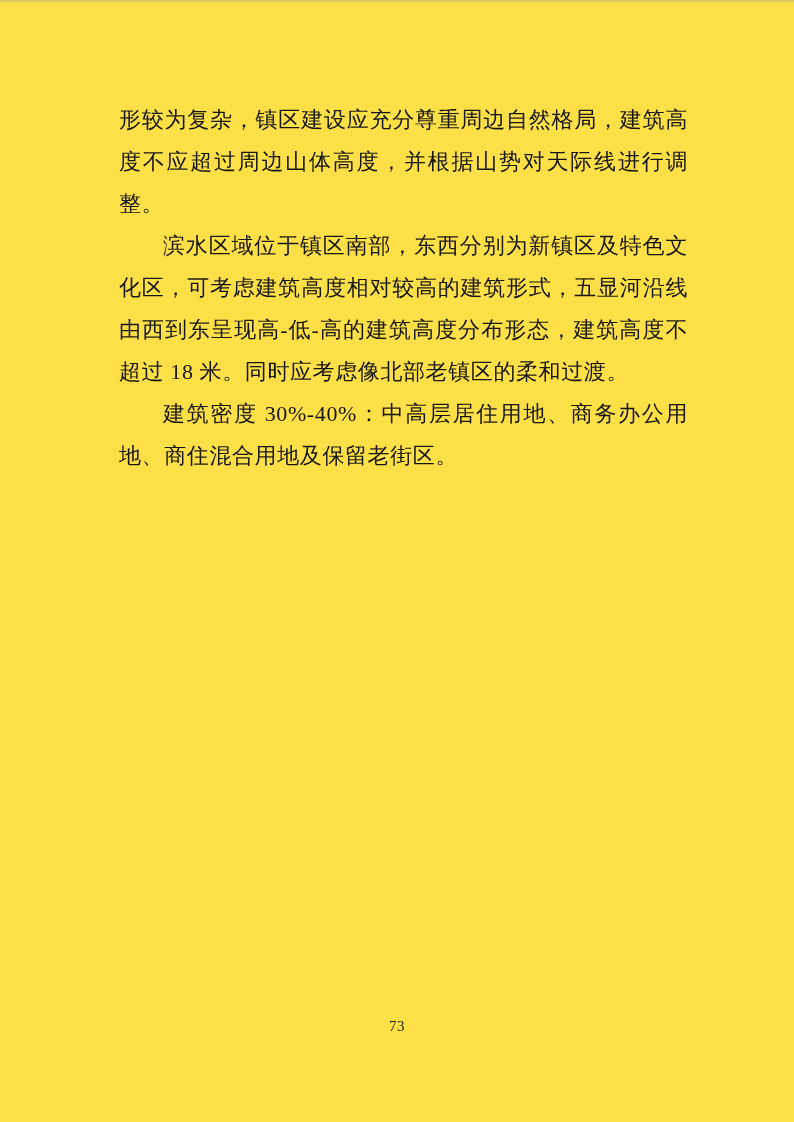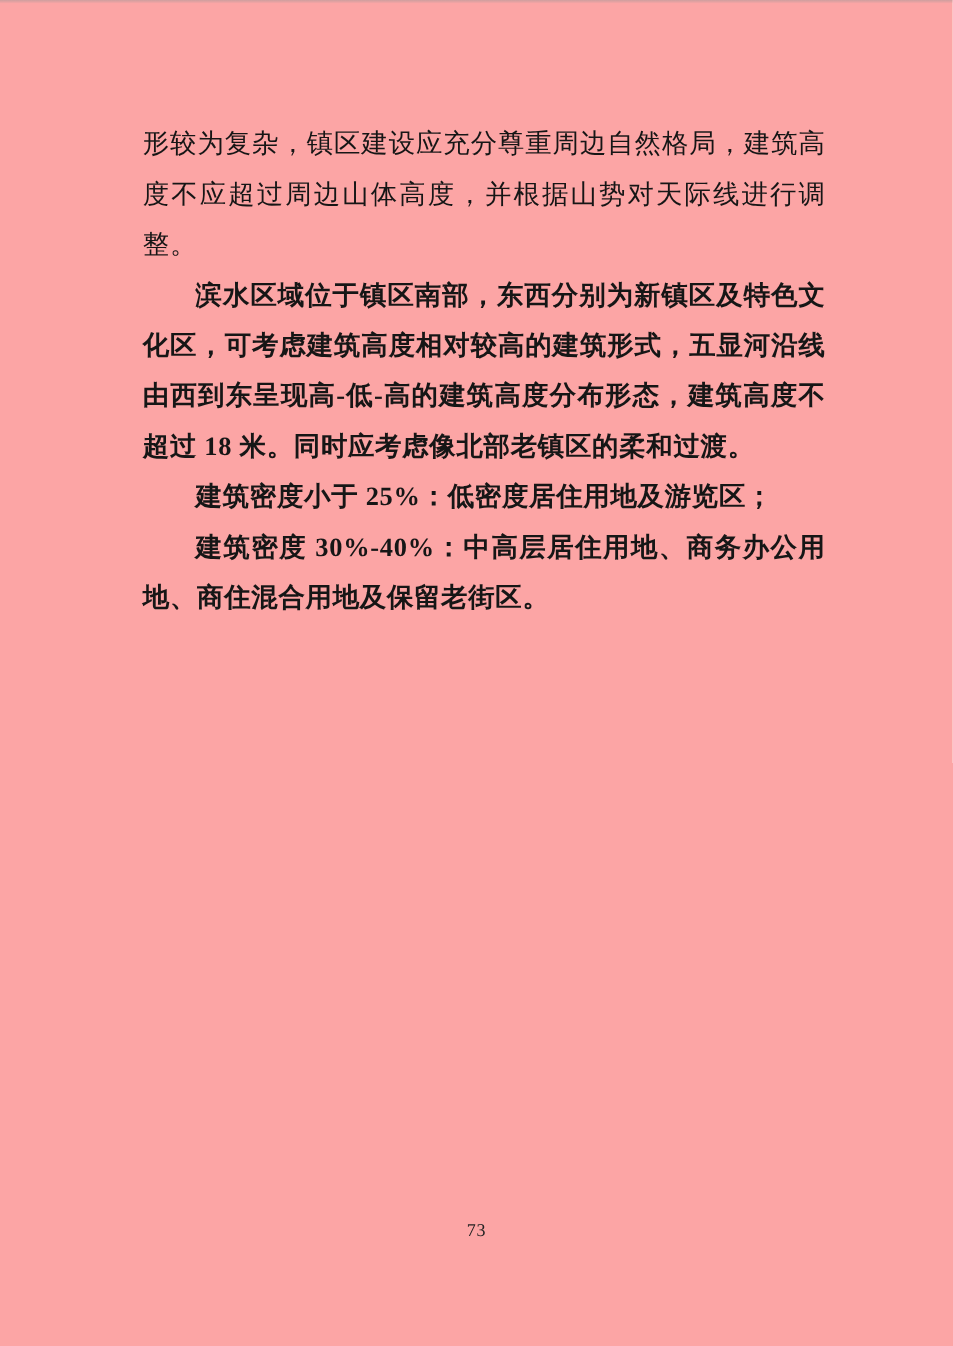--- a/index.html
+++ b/index.html
@@ -5,21 +5,21 @@
 <style>
   html, body {
     margin: 0;
     padding: 0;
     background: #ffffff;
   }
   .page {
     position: relative;
     width: 794px;
     height: 1122px;
-    background: #fca5a5;
+    background: #fde047;
     overflow: hidden;
     font-family: "Liberation Serif", "DejaVu Serif", serif;
     color: #161616;
   }
   .top-edge {
     position: absolute;
     top: 0; left: 0; right: 0;
     height: 3px;
     background: linear-gradient(to bottom, rgba(150,150,150,0.45), rgba(255,255,255,0));
   }
@@ -33,21 +33,20 @@
     letter-spacing: 0.6px;
     text-align: justify;
     text-justify: inter-ideograph;
   }
   .text-block p {
     margin: 0;
     padding: 0;
   }
   .text-block p.indent {
     text-indent: 2em;
-    font-weight: bold;
   }
   .page-number {
     position: absolute;
     left: 0;
     right: 0;
     top: 1018px;
     text-align: center;
     font-size: 15px;
     letter-spacing: 0.5px;
     color: #222222;
@@ -55,18 +54,17 @@
 </style>
 </head>
 <body>
 
 <div class="page">
   <div class="top-edge"></div>
 
   <div class="text-block">
     <p>形较为复杂，镇区建设应充分尊重周边自然格局，建筑高度不应超过周边山体高度，并根据山势对天际线进行调整。</p>
     <p class="indent">滨水区域位于镇区南部，东西分别为新镇区及特色文化区，可考虑建筑高度相对较高的建筑形式，五显河沿线由西到东呈现高-低-高的建筑高度分布形态，建筑高度不超过 18 米。同时应考虑像北部老镇区的柔和过渡。</p>
-    <p class="indent">建筑密度小于 25%：低密度居住用地及游览区；</p>
     <p class="indent">建筑密度 30%-40%：中高层居住用地、商务办公用地、商住混合用地及保留老街区。</p>
   </div>
 
   <div class="page-number">73</div>
 </div>
 
 </body></html>

